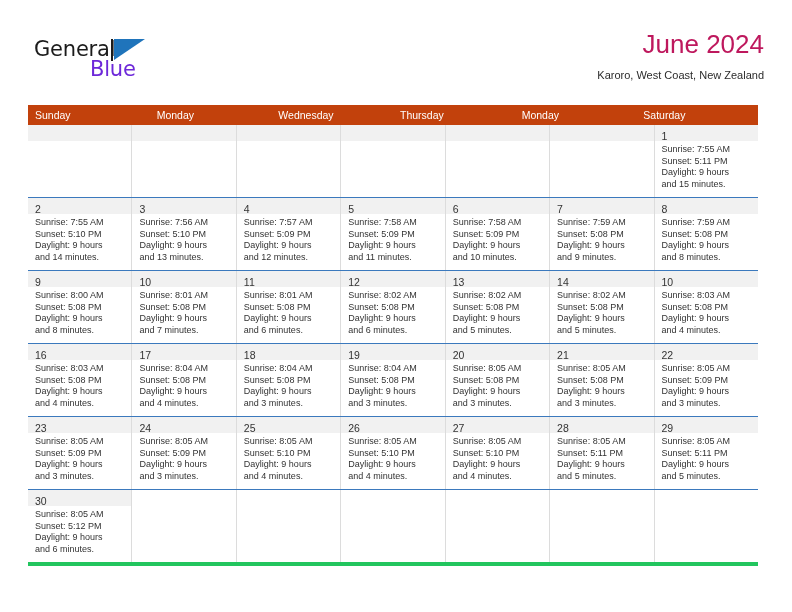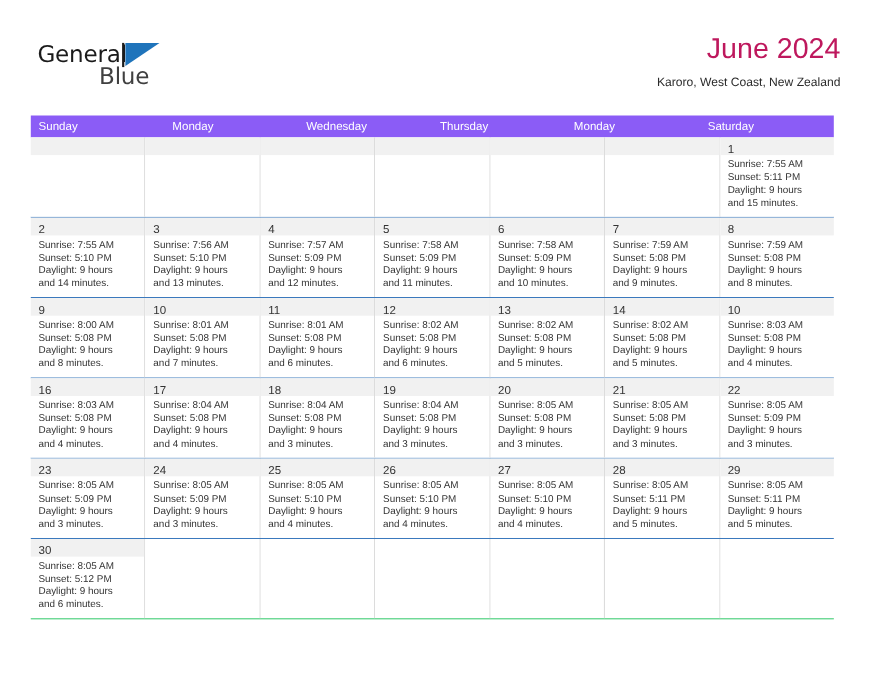--- a/index.html
+++ b/index.html
@@ -49,21 +49,21 @@
     font-family: "DejaVu Sans", sans-serif;
     font-weight: 400;
     line-height: 22px;
   }
   .brand-blue {
     position: absolute;
     left: 56px;
     top: 20px;
     font-size: 21px;
     letter-spacing: -0.2px;
-    color: #404040;
+    color: #6d28d9;
     font-family: "DejaVu Sans", sans-serif;
     font-weight: 400;
     line-height: 22px;
   }
   .brand-flag {
     position: absolute;
     left: 80px;
     top: 1px;
     width: 0;
     height: 0;
@@ -105,21 +105,21 @@
   
   .calendar {
     position: absolute;
     left: 28px;
     top: 105px;
     width: 730px;
   }
 
   .dow-row {
     display: flex;
-    background: #8b5cf6;
+    background: #c2410c;
     height: 20px;
   }
   .dow-cell {
     flex: 1 1 0;
     color: #ffffff;
     font-size: 10.5px;
     line-height: 20px;
     padding-left: 7px;
     box-sizing: border-box;
     white-space: nowrap;
@@ -127,21 +127,21 @@
 
   .week-row {
     display: flex;
     border-top: 1px solid #3b79bd;
     min-height: 72px;
   }
   .week-row.first {
     border-top: none;
   }
   .week-row.last {
-    border-bottom: 1px solid #22c55e;
+    border-bottom: 4px solid #22c55e;
   }
 
   .day-cell {
     flex: 1 1 0;
     width: 104.28px;
     box-sizing: border-box;
     border-right: 1px solid #dcdcdc;
     background: #ffffff;
     position: relative;
   }

